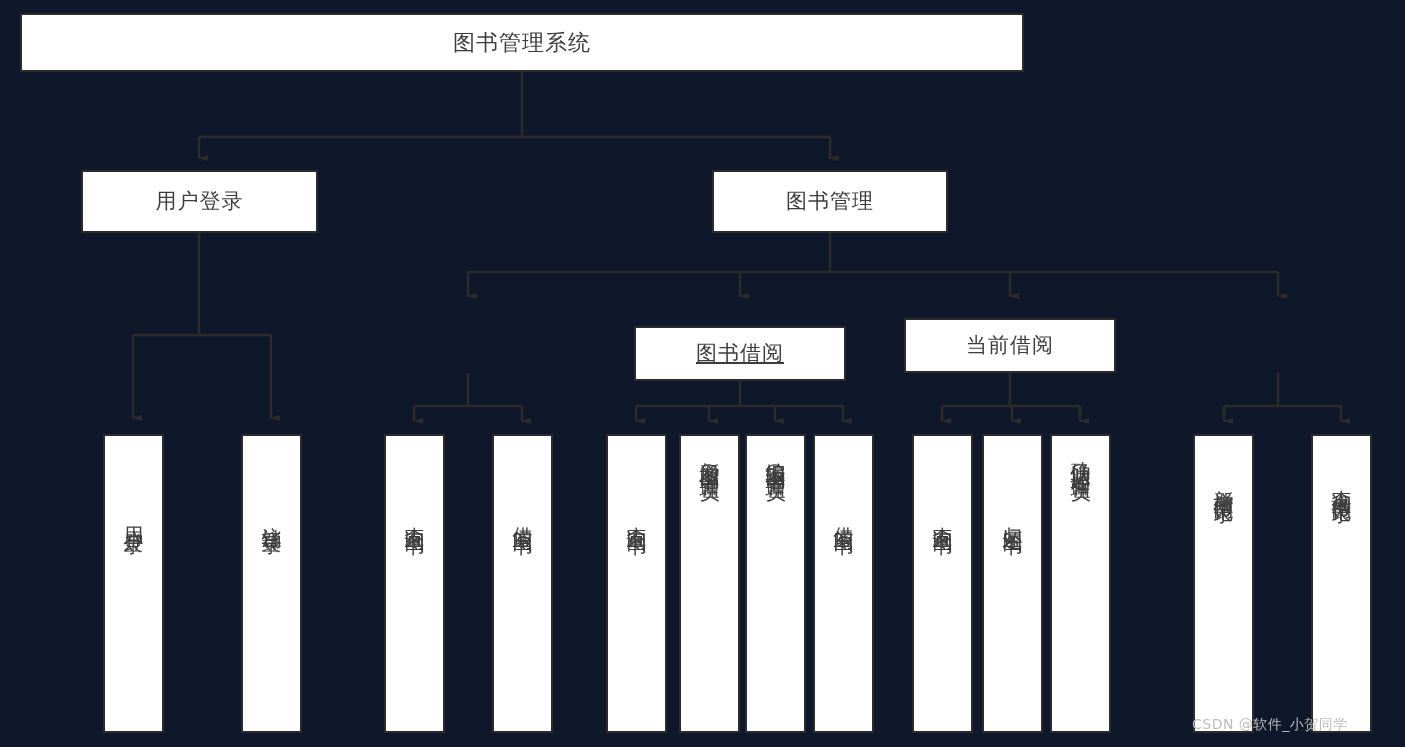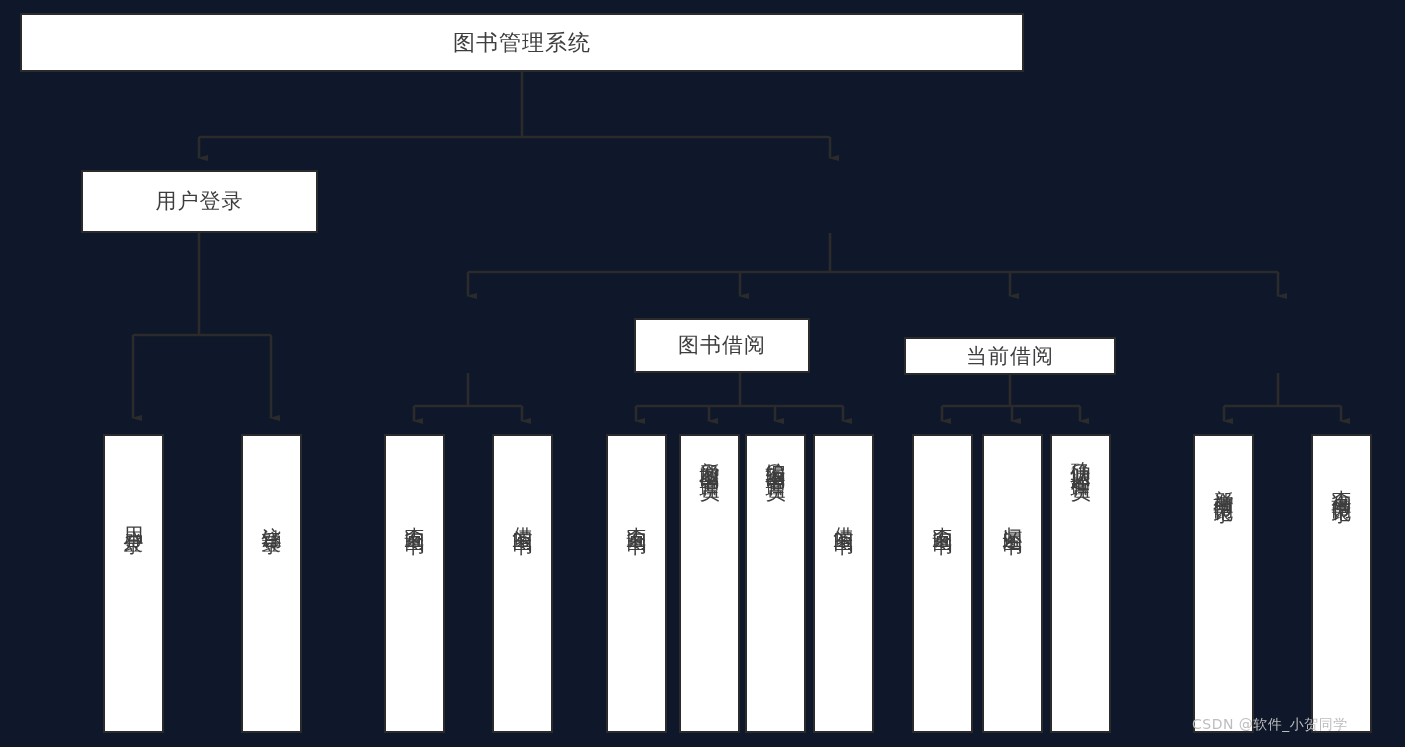--- a/index.html
+++ b/index.html
@@ -125,27 +125,30 @@
   </svg>
 
   <div class="node root" style="left:20px; top:13px; width:1004px; height:59px;">
     <span class="label">图书管理系统</span>
   </div>
 
   <div class="node" style="left:81px; top:170px; width:237px; height:63px;">
     <span class="label">用户登录</span>
   </div>
 
-
-
-  <div class="node" style="left:634px; top:318px; width:176px; height:55px;">
+  <div class="node" style="left:712px; top:170px; width:236px; height:63px;">
+    <span class="label">图书管理</span>
+  </div>
+
+
+  <div class="node" style="left:634px; top:326px; width:212px; height:55px;text-decoration:underline;">
     <span class="label">图书借阅</span>
   </div>
 
-  <div class="node" style="left:904px; top:318px; width:212px; height:38px;margin-top:19px;">
+  <div class="node" style="left:904px; top:318px; width:212px; height:55px;">
     <span class="label">当前借阅</span>
   </div>
 
 
   <div class="node leaf" style="left:103px; top:434px; width:61px; height:299px; padding-top:75px;">
     <span class="label">用户登录</span>
   </div>
 
   <div class="node leaf" style="left:241px; top:434px; width:61px; height:299px; padding-top:75px;">
     <span class="label">注销登录</span>

